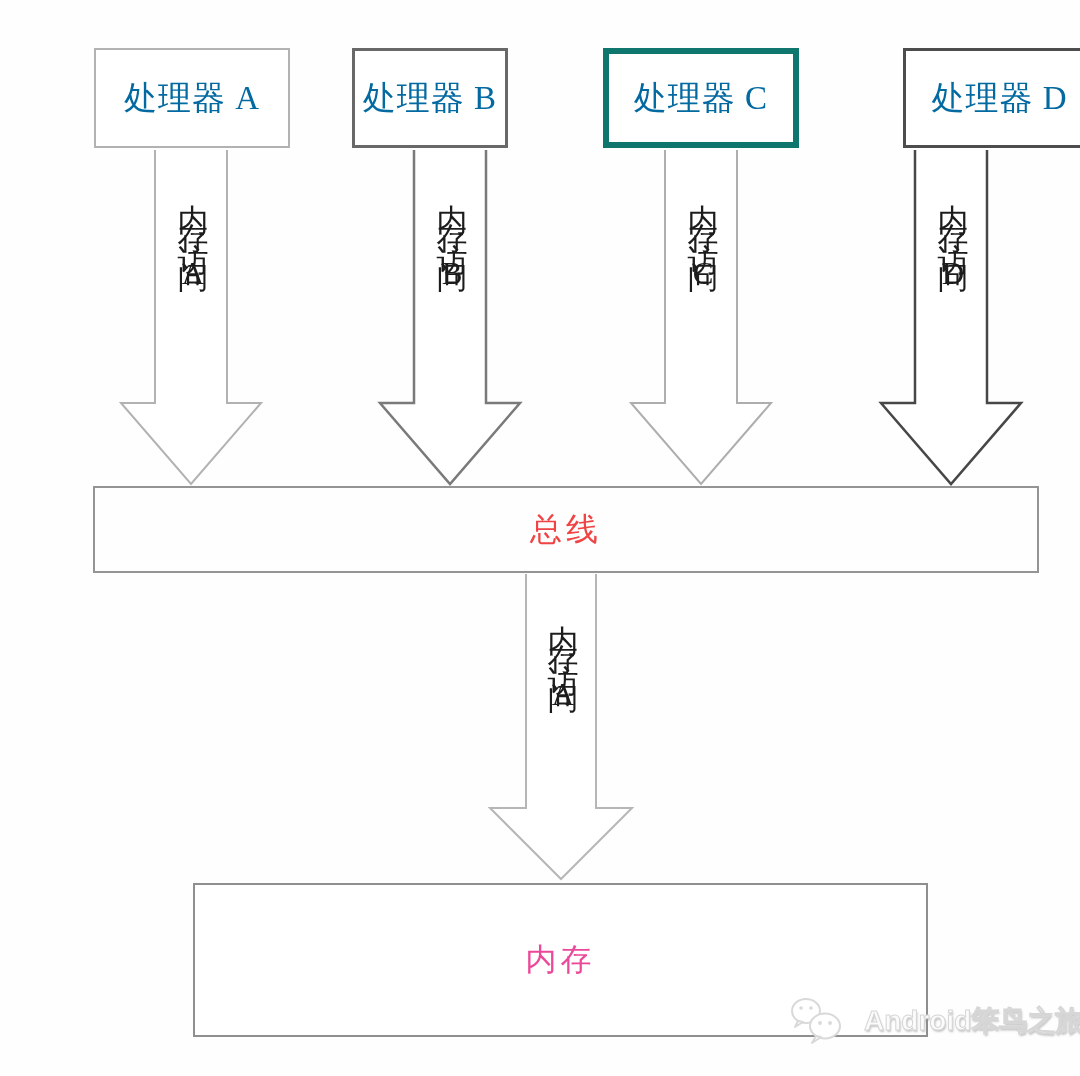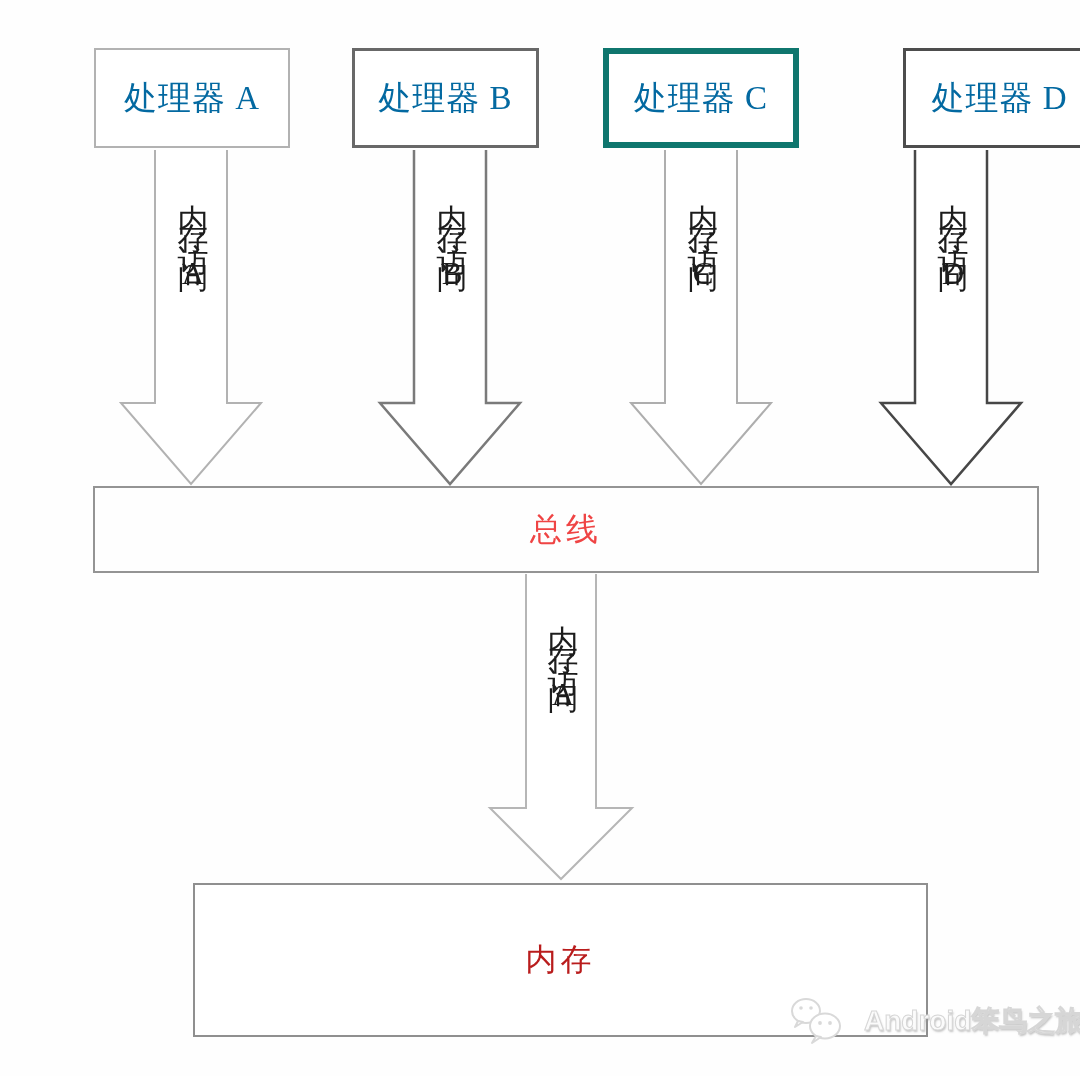--- a/index.html
+++ b/index.html
@@ -27,21 +27,21 @@
     background: #ffffff;
     display: flex;
     align-items: center;
     justify-content: center;
     font-size: 33px;
     color: #0369a1;
     letter-spacing: 1px;
     box-sizing: border-box;
   }
   .box-a { left: 94px;  width: 196px; border: 2px solid #b2b2b2; }
-  .box-b { left: 352px; width: 187px; border: 3px solid #686868; }
+  .box-b { left: 352px; width: 156px; border: 3px solid #686868; }
   .box-c { left: 603px; width: 196px; border: 6px solid #0f766e; }
   .box-d { left: 903px; width: 193px; border: 3px solid #4d4d4d; }
 
   .vlabel {
     position: absolute;
     writing-mode: vertical-rl;
     text-orientation: upright;
     font-size: 31px;
     letter-spacing: 19px;
     color: #1c1c1c;
@@ -74,21 +74,21 @@
     position: absolute;
     left: 193px; top: 883px;
     width: 735px; height: 154px;
     border: 2px solid #8f8f8f;
     box-sizing: border-box;
     background: #ffffff;
     display: flex;
     align-items: center;
     justify-content: center;
     font-size: 31px;
-    color: #b91c1c;
+    color: #ec4899;
     letter-spacing: 4px;
   }
   .watermark {
     position: absolute;
     left: 786px; top: 995px;
     display: flex;
     align-items: center;
     gap: 16px;
   }
   .watermark-text {

